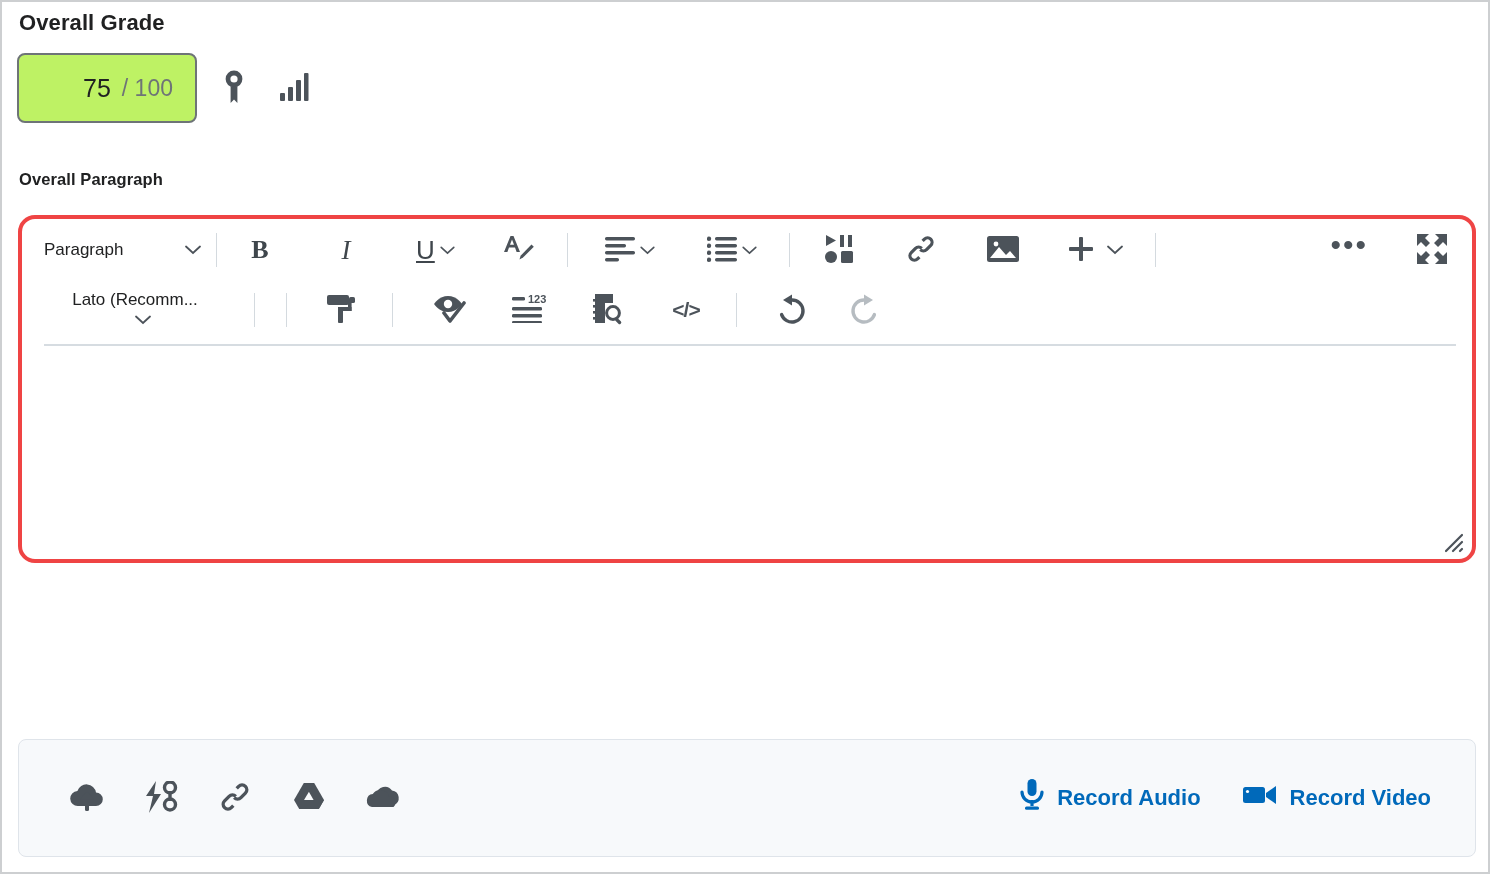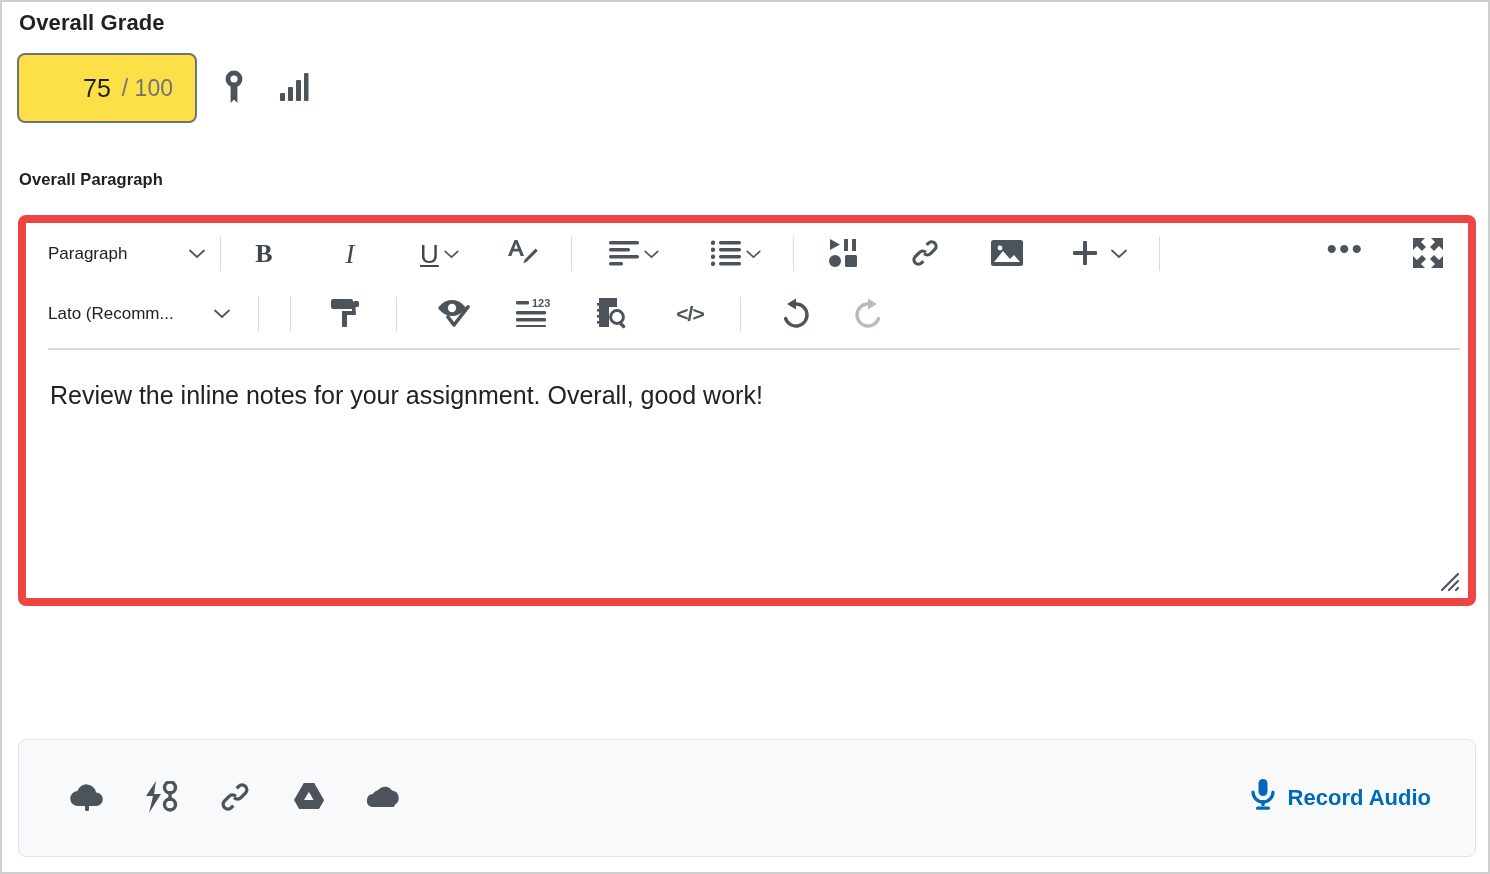--- a/index.html
+++ b/index.html
@@ -22,21 +22,21 @@
     font-size: 22px; font-weight: bold; color: #202122;
     letter-spacing: .1px;
   }
   .grade-row {
     position: absolute; left: 15px; top: 51px;
     display: flex; align-items: center;
   }
   .score-box {
     width: 180px; height: 70px;
     border: 2px solid #6e7477; border-radius: 8px;
-    background: #fde047;
+    background: #bef264;
     display: flex; align-items: center; justify-content: flex-end;
     padding-right: 22px;
     font-size: 25px;
   }
   .score-value { color: #202122; }
   .score-denom { color: #6e7477; margin-left: 11px; font-size: 23px; }
   .grade-icon-btn {
     width: 46px; height: 46px; margin-left: 14px;
     display: flex; align-items: center; justify-content: center;
     background: none; border: none; cursor: pointer;
@@ -45,22 +45,22 @@
 
   
   .feedback-label {
     position: absolute; left: 17px; top: 168px;
     font-size: 16.5px; font-weight: bold; color: #202122;
     letter-spacing: .1px;
   }
 
   .editor {
     position: absolute; left: 16px; top: 213px;
-    width: 1458px; height: 391px;
-    border: 8px solid #ef4444; border-radius: 8px;
+    width: 1458px; height: 348px;
+    border: 4px solid #ef4444; border-radius: 17px;
     background: #fff;
     overflow: hidden;
   }
 
   .tb-row {
     display: flex; align-items: center;
     height: 62px; padding: 0 10px;
   }
   .tb-row.row2 { height: 58px; }
 
@@ -315,21 +315,21 @@
             <path d="M31 1 L31 13 L27 9 L22 14 L18 10 L23 5 L19 1 Z"></path>
             <path d="M1 31 L1 19 L5 23 L10 18 L14 22 L9 27 L13 31 Z"></path>
             <path d="M31 31 L19 31 L23 27 L18 22 L22 18 L27 23 L31 19 Z"></path>
           </svg>
         </span>
       </button>
     </div>
 
     <div class="tb-row row2">
 
-      <div class="tb-select" style="width:200px;">
+      <div class="tb-select" style="width:200px;flex-direction:column;">
         <span>Lato (Recomm...</span>
         <span class="caret">
           <svg width="16" height="10" viewBox="0 0 16 10">
               <path d="M1 1.5 L8 8 L15 1.5" stroke="#4c535a" stroke-width="1.8" fill="none" stroke-linecap="round"></path>
             </svg>
         </span>
       </div>
 
       <div class="tb-divider" style="margin-left:22px;"></div>
 
@@ -406,21 +406,20 @@
           <svg width="32" height="32" viewBox="0 0 32 32" aria-hidden="true">
             <path d="M16 7 a11 11 0 1 0 10.4 14.6" fill="none" stroke="#b6bcc1" stroke-width="3.4" stroke-linecap="round"></path>
             <path d="M16 1.5 L16 12.5 L25 7 Z" fill="#b6bcc1"></path>
           </svg>
         </span>
       </button>
     </div>
 
     <div class="tb-sep-line"></div>
 
-    <div class="editor-body">Review the inline notes for your assignment. Overall, good work!</div>
 
     <span class="resize-handle">
       <svg width="22" height="22" viewBox="0 0 22 22" aria-hidden="true">
         <path d="M20 4 L4 20" stroke="#4c535a" stroke-width="2.2" stroke-linecap="round"></path>
         <path d="M20 11 L11 20" stroke="#4c535a" stroke-width="2.2" stroke-linecap="round"></path>
         <path d="M20 18 L18 20" stroke="#4c535a" stroke-width="2.2" stroke-linecap="round"></path>
       </svg>
     </span>
   </div>
 
@@ -483,16 +482,26 @@
           <svg width="24" height="32" viewBox="0 0 24 32" aria-hidden="true">
             <rect x="7.5" y="0" width="9" height="17" rx="4.5"></rect>
             <path d="M2 13 a10 10 0 0 0 20 0" fill="none" stroke="#0069ba" stroke-width="3.2" stroke-linecap="round"></path>
             <rect x="10.4" y="21" width="3.2" height="6"></rect>
             <rect x="5" y="27.5" width="14" height="3.2" rx="1.5"></rect>
           </svg>
         </span>
         <span>Record Audio</span>
       </button>
 
+      <button class="record-btn">
+        <span>
+          <svg width="34" height="22" viewBox="0 0 34 22" aria-hidden="true">
+            <rect x="0" y="3" width="22" height="16" rx="2.5"></rect>
+            <circle cx="4.5" cy="7.5" r="1.6" fill="#ffffff"></circle>
+            <path d="M23 9 L33 2 L33 20 L23 13 Z"></path>
+          </svg>
+        </span>
+        <span>Record Video</span>
+      </button>
     </div>
   </div>
 
 </div>
 
 </body></html>

